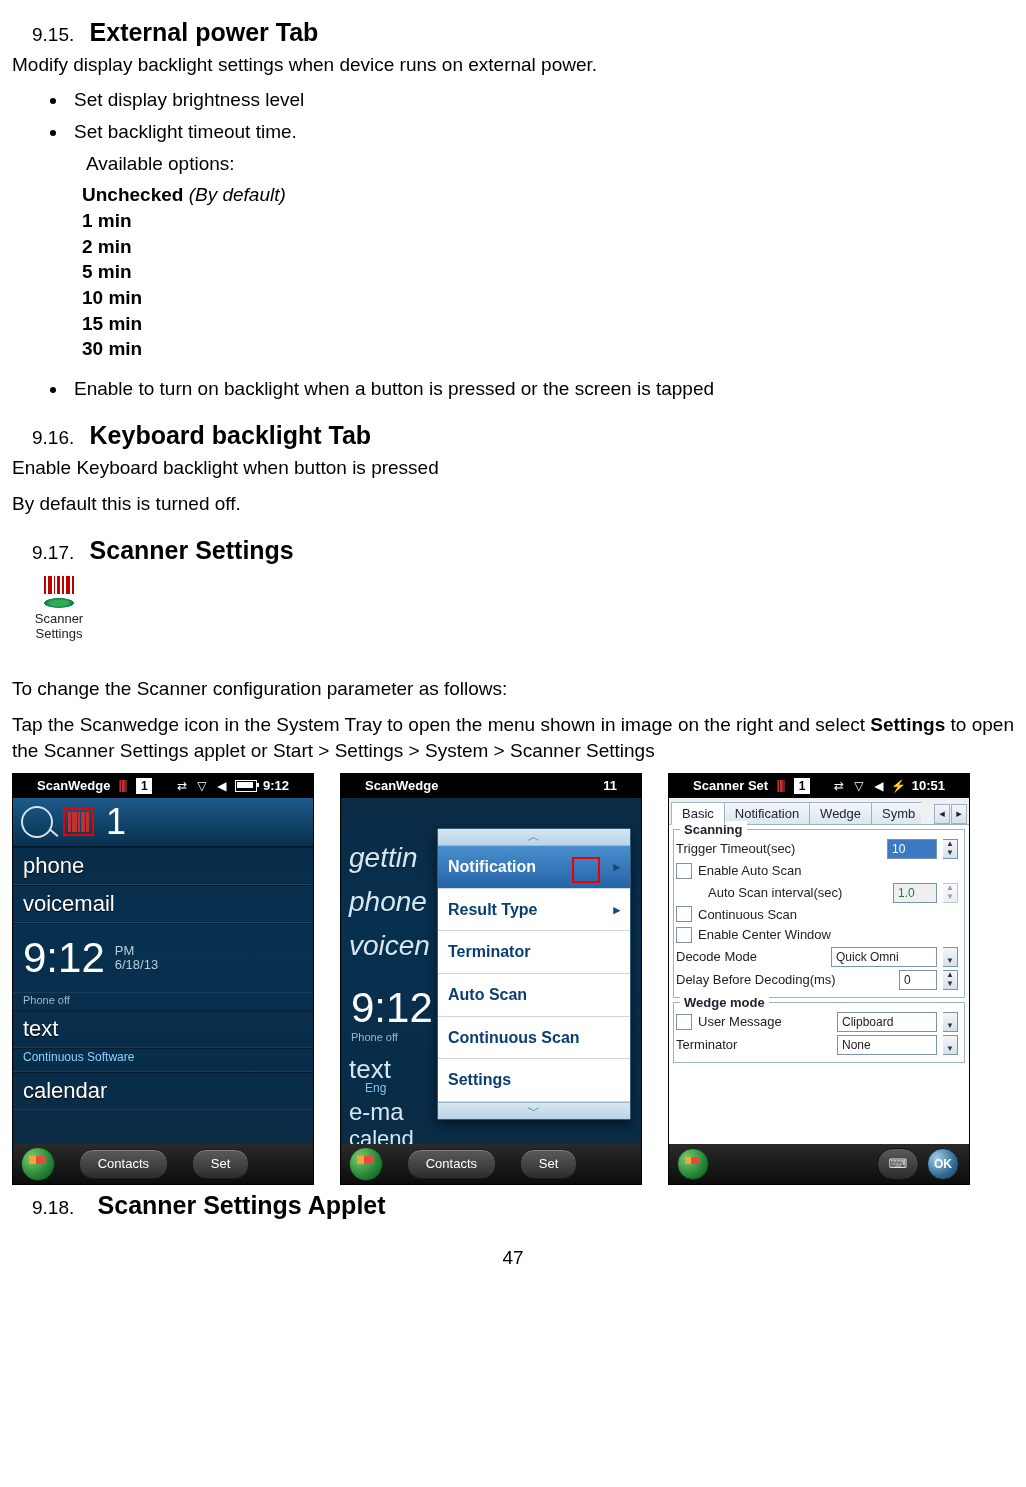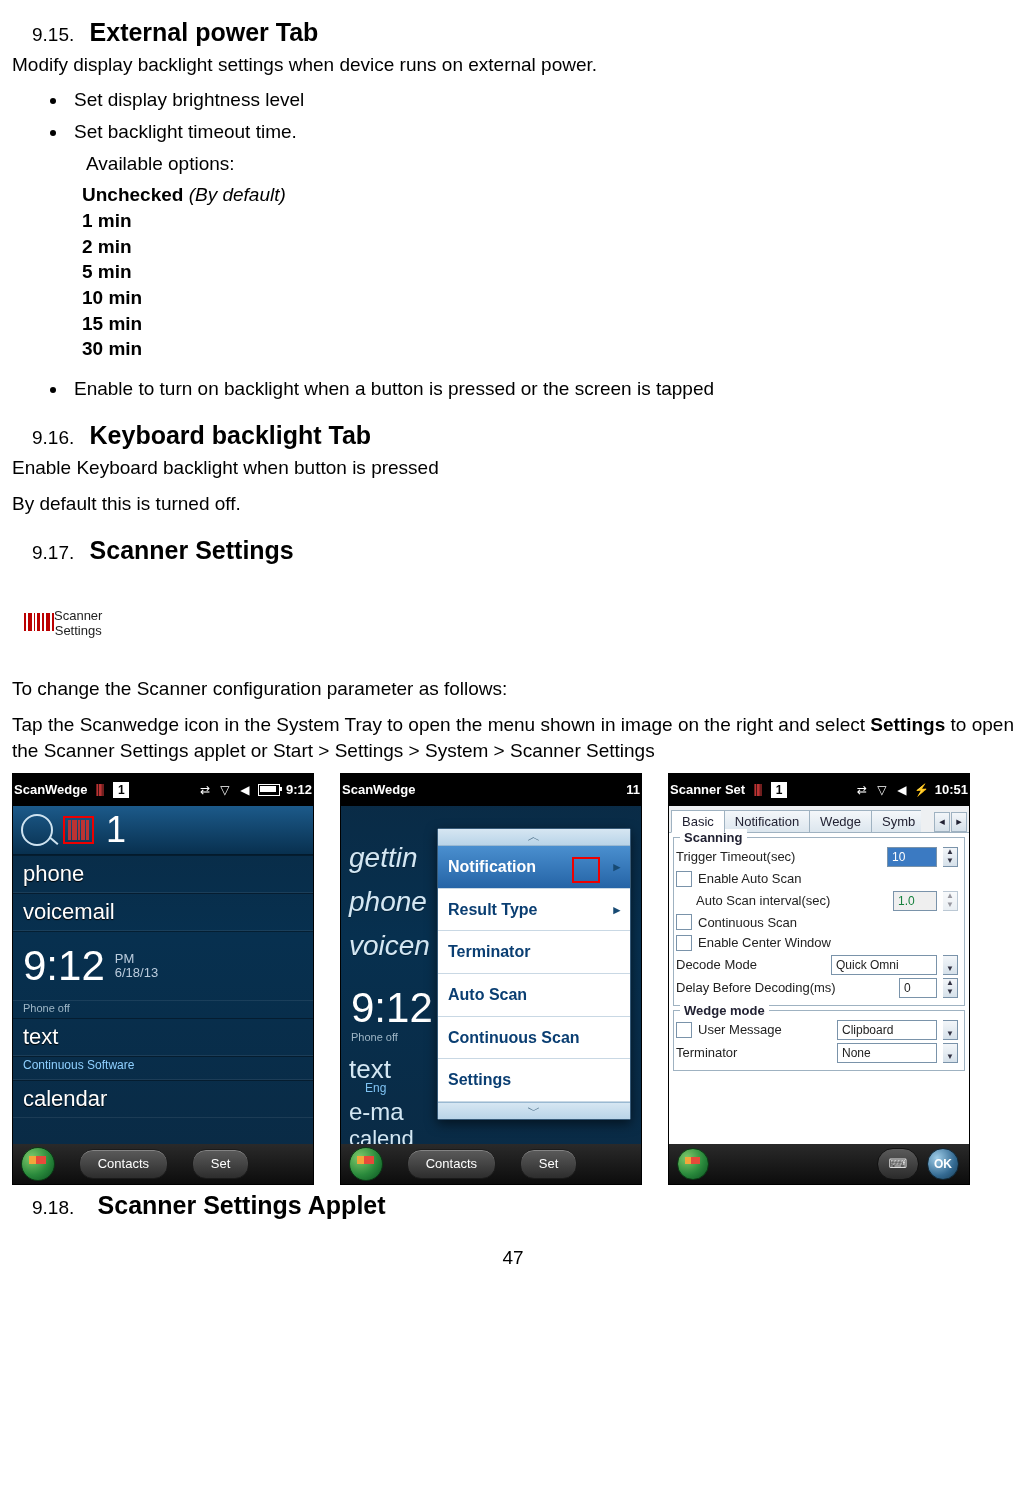--- a/index.html
+++ b/index.html
@@ -19,21 +19,21 @@
   .heading .title { font-weight: bold; font-size: 25px; margin-left: 10px; }
   .para { margin: 2px 0 10px 0; }
   ul.bullets { list-style-type: disc; margin: 6px 0 6px 56px; padding: 0; }
   ul.bullets > li { margin: 0 0 6px 0; padding-left: 6px; }
   .opt-label { margin: 6px 0 6px 74px; }
   .opt-list { margin: 0 0 14px 70px; }
   .opt-list div { font-weight: bold; margin: 0; }
   .opt-default { font-style: italic; font-weight: normal; }
   .icon-block {
     width: 70px; height: 92px; margin: 8px 0 8px 12px;
-    display: flex; flex-direction: row; align-items: center;
+    display: flex; flex-direction: column; align-items: center;
     font-family: Tahoma, Arial, sans-serif;
   }
   .icon-barcode {
     width: 44px; height: 18px;
     display: flex; gap: 2px; align-items: flex-end; justify-content: center;
   }
   .icon-barcode span { display: inline-block; background:#b00; height:18px; }
   .icon-barcode .b1{width:2px}
   .icon-barcode .b2{width:4px}
   .icon-barcode .b3{width:1px}
@@ -52,22 +52,22 @@
   .shots {
     display: flex; gap: 26px; margin: 10px 0 4px 0;
   }
   .shot {
     width: 302px; height: 412px; position: relative;
     background: linear-gradient(#0a2a44,#07304f 40%,#0a2a44);
     border: 1px solid #000; box-sizing: border-box; overflow: hidden;
     font-family: "Segoe UI", Tahoma, sans-serif;
   }
   .statusbar {
-    height: 32px; background: #000; color:#fff; font-size: 13px;
-    display:flex; align-items:center; padding:0 1px; gap:6px;
+    height: 24px; background: #000; color:#fff; font-size: 13px;
+    display:flex; align-items:center; padding:0 24px; gap:6px;
   }
   .statusbar .app { font-weight:bold; }
   .statusbar .icons { margin-left:auto; display:flex; gap:6px; align-items:center; }
   .sb-ico { width:14px; height:14px; display:flex; align-items:center; justify-content:center; font-size:12px;}
   .sb-box { background:#fff; color:#000; font-weight:bold; width:16px; height:16px; display:flex; align-items:center; justify-content:center; font-size:12px;}
   .sb-batt { width:20px; height:10px; border:1px solid #fff; position:relative;}
   .sb-batt::after{content:"";position:absolute;right:-3px;top:2px;width:2px;height:4px;background:#fff;}
   .sb-batt.full::before{content:"";position:absolute;left:1px;top:1px;width:16px;height:6px;background:#fff;}
   .clock { font-size:13px; font-weight:bold; }
 
@@ -177,21 +177,21 @@
     display:inline-flex; align-items:center;
   }
   .inp.dis { background:#efefef; color:#15803d;}
   .inp.blue { background:#fff; color:#0a3e72;}
   .spin {
     width:14px; height:18px; border:1px solid #7a93aa; border-left:none;
     background:linear-gradient(#f3f6f9,#d6e1ea); display:flex; flex-direction:column;
   }
   .spin span{flex:1; font-size:8px; text-align:center; line-height:8px; color:#334;}
   .chk { width:14px;height:14px;border:1px solid #7a93aa;background:#fff; display:inline-block;}
-  .indent { margin-left:20px;}
+  .indent { margin-left:32px;}
 
   .okbar {
     position:absolute; bottom:0; left:0; right:0; height:40px;
     background:linear-gradient(#2a2a2a,#0c0c0c);
     display:flex; align-items:center; justify-content:flex-end; padding-right:10px; gap:8px;
   }
   .okbar .flag2 {
     width:30px;height:30px;border-radius:50%;
     background: radial-gradient(circle at 30% 30%, #7fc96a 0%, #2a8a3c 55%, #0a5020 100%);
     border:1px solid #0a3a14; margin-right:auto; margin-left:8px; position:relative;

